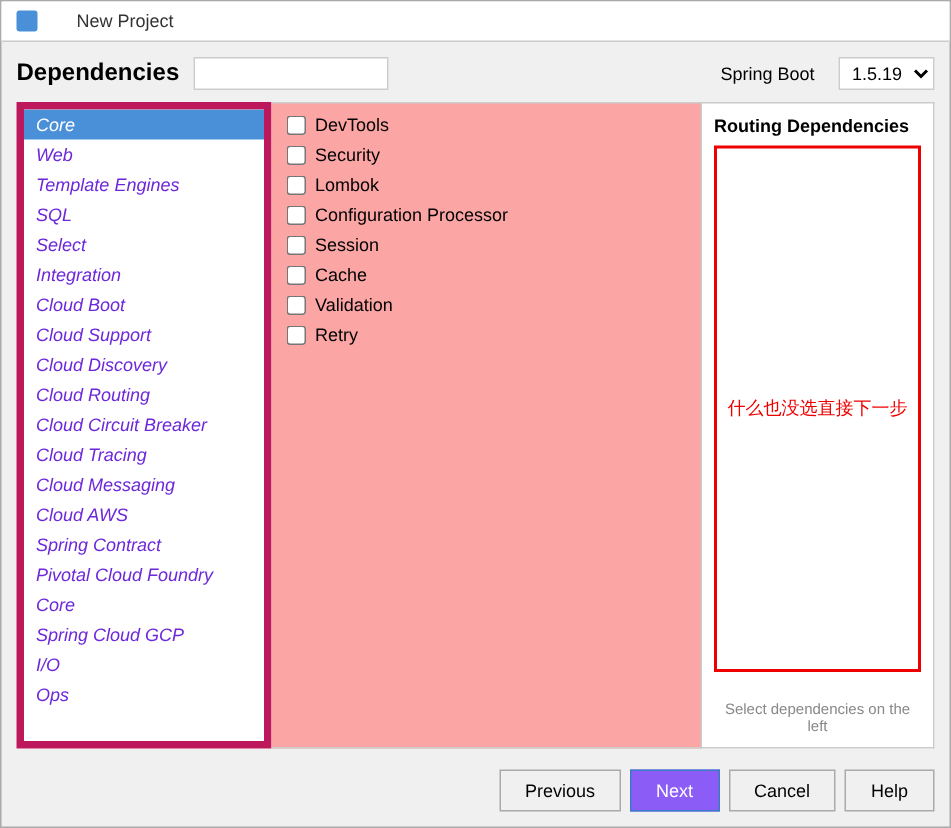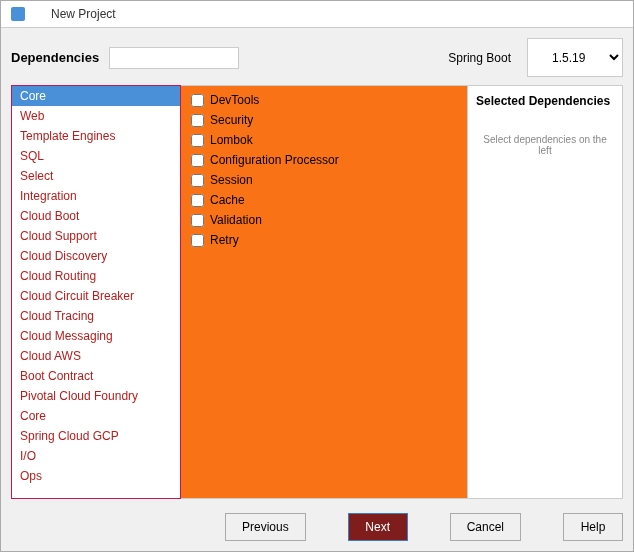--- a/index.html
+++ b/index.html
@@ -3,40 +3,40 @@
   <meta charset="utf-8">
   <style>
     * { box-sizing: border-box; margin: 0; padding: 0; font-family: 'Segoe UI', Arial, sans-serif; font-size: 12px; }
     body { background: #f0f0f0; width: 634px; height: 552px; overflow: hidden; }
     .window { width: 634px; height: 552px; background: #f0f0f0; border: 1px solid #aaa; display: flex; flex-direction: column; }
     .title-bar { background: #fff; border-bottom: 1px solid #ccc; padding: 6px 10px; display: flex; align-items: center; gap: 6px; }
     .title-bar-icon { width: 14px; height: 14px; background: #4a90d9; border-radius: 2px; flex-shrink: 0; }
     .title-bar-text { font-size: 12px; color: #333; margin-left: 20px; }
     .content { display: flex; flex-direction: column; flex: 1; padding: 10px; gap: 8px; }
     .top-row { display: flex; align-items: center; gap: 10px; }
-    .dependencies-label { font-weight: bold; font-size: 13px; color: #000; white-space: nowrap; }
+    .dependencies-label { font-weight: bold; font-size: 16px; color: #000; white-space: nowrap; }
     .search-input { border: 1px solid #ccc; padding: 2px 6px; height: 22px; width: 130px; font-size: 12px; }
     .spring-boot-select { margin-left: auto; display: flex; align-items: center; gap: 16px; font-size: 12px; }
-    .spring-boot-select select { border: 1px solid #ccc; padding: 2px 20px; height: 39px; font-size: 12px; background: #fff; }
+    .spring-boot-select select { border: 1px solid #ccc; padding: 2px 4px; height: 22px; font-size: 12px; background: #fff; }
     .main-area { display: flex; flex: 1; gap: 0; }
-    .left-panel { width: 170px; flex-shrink: 0; border: 1px solid #be185d; background: #fff; overflow-y: auto; }
-    .left-panel-item { padding: 3px 8px; cursor: pointer; white-space: nowrap; font-size: 12px; color: #b91c1c; }
+    .left-panel { width: 170px; flex-shrink: 0; border: 5px solid #be185d; background: #fff; overflow-y: auto; font-style: italic; }
+    .left-panel-item { padding: 3px 8px; cursor: pointer; white-space: nowrap; font-size: 12px; color: #6d28d9; }
     .left-panel-item.selected { background: #4a90d9; color: #fff; }
-    .middle-panel { flex: 1; border: 1px solid #ccc; border-left: none; background: #f97316; overflow-y: auto; padding: 4px 0; }
+    .middle-panel { flex: 1; border: 1px solid #ccc; border-left: none; background: #fca5a5; overflow-y: auto; padding: 4px 0; }
     .dep-item { display: flex; align-items: center; padding: 3px 10px; gap: 6px; }
     .dep-item input[type=checkbox] { width: 13px; height: 13px; margin: 0; flex-shrink: 0; }
     .dep-item label { font-size: 12px; color: #000; cursor: pointer; }
     .right-panel { width: 155px; flex-shrink: 0; border: 1px solid #ccc; border-left: none; background: #fff; display: flex; flex-direction: column; padding: 8px; }
     .right-panel-title { font-weight: bold; font-size: 12px; color: #000; margin-bottom: 6px; }
     .selected-deps-box { border: 2px solid #e00; flex: 1; display: flex; flex-direction: column; justify-content: center; align-items: center; padding: 6px; }
     .selected-deps-hint { font-size: 12px; color: #e00; text-align: center; line-height: 1.4; }
     .selected-deps-note { font-size: 10px; color: #888; margin-top: 20px; text-align: center; }
     .bottom-row { display: flex; justify-content: flex-end; align-items: center; gap: 6px; padding: 6px 0 0 0; }
-    .btn { padding: 4px 16px; font-size: 12px; border: 1px solid #aaa; background: #f0f0f0; cursor: pointer; height: 28px; min-width: 60px; margin-left: 36px; }
-    .btn-primary { background: #7f1d1d; color: #fff; border-color: #3a7bc8; }
+    .btn { padding: 4px 16px; font-size: 12px; border: 1px solid #aaa; background: #f0f0f0; cursor: pointer; height: 28px; min-width: 60px; }
+    .btn-primary { background: #8b5cf6; color: #fff; border-color: #3a7bc8; }
   </style>
 </head>
 <body>
 
 <div class="window">
   <div class="title-bar">
     <div class="title-bar-icon"></div>
     <span class="title-bar-text">New Project</span>
   </div>
   <div class="content">
@@ -61,21 +61,21 @@
           <div class="left-panel-item">Select</div>
           <div class="left-panel-item">Integration</div>
           <div class="left-panel-item">Cloud Boot</div>
           <div class="left-panel-item">Cloud Support</div>
           <div class="left-panel-item">Cloud Discovery</div>
           <div class="left-panel-item">Cloud Routing</div>
           <div class="left-panel-item">Cloud Circuit Breaker</div>
           <div class="left-panel-item">Cloud Tracing</div>
           <div class="left-panel-item">Cloud Messaging</div>
           <div class="left-panel-item">Cloud AWS</div>
-          <div class="left-panel-item">Boot Contract</div>
+          <div class="left-panel-item">Spring Contract</div>
           <div class="left-panel-item">Pivotal Cloud Foundry</div>
           <div class="left-panel-item">Core</div>
           <div class="left-panel-item">Spring Cloud GCP</div>
           <div class="left-panel-item">I/O</div>
           <div class="left-panel-item">Ops</div>
         </div>
       <div class="middle-panel" id="middle-panel">
           <div class="dep-item">
             <input type="checkbox" style="">
             <label>DevTools</label>
@@ -103,21 +103,24 @@
           <div class="dep-item">
             <input type="checkbox" style="">
             <label>Validation</label>
           </div>
           <div class="dep-item">
             <input type="checkbox" style="">
             <label>Retry</label>
           </div>
         </div>
       <div class="right-panel">
-        <div class="right-panel-title">Selected Dependencies</div>
+        <div class="right-panel-title">Routing Dependencies</div>
+        <div class="selected-deps-box">
+          <span class="selected-deps-hint">什么也没选直接下一步</span>
+        </div>
         <div class="selected-deps-note">Select dependencies on the left</div>
       </div>
     </div>
     <div class="bottom-row">
       <button class="btn">Previous</button>
       <button class="btn btn-primary">Next</button>
       <button class="btn">Cancel</button>
       <button class="btn">Help</button>
     </div>
   </div>

